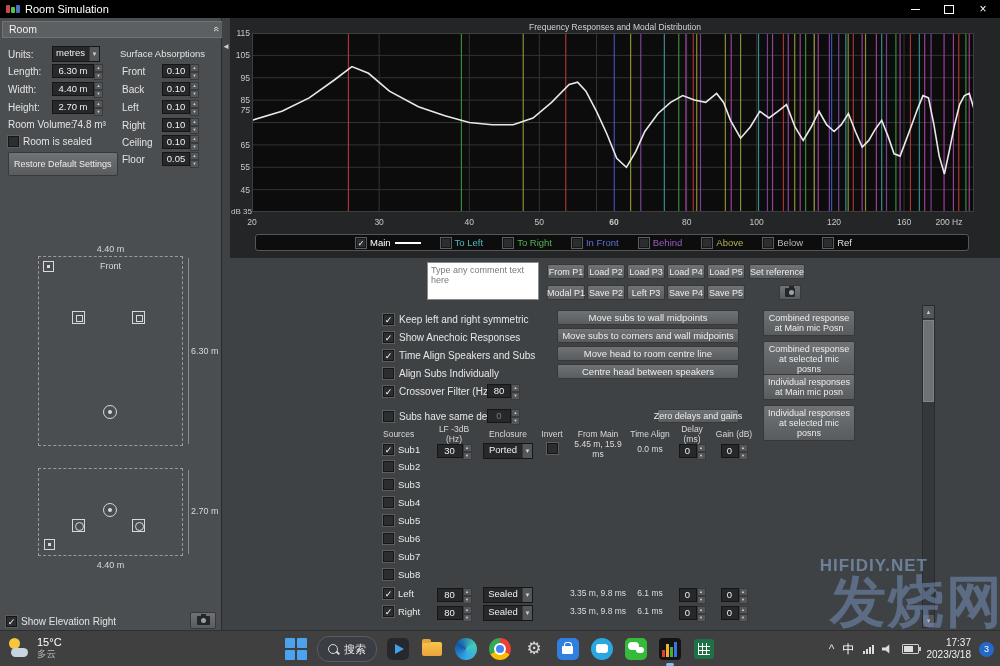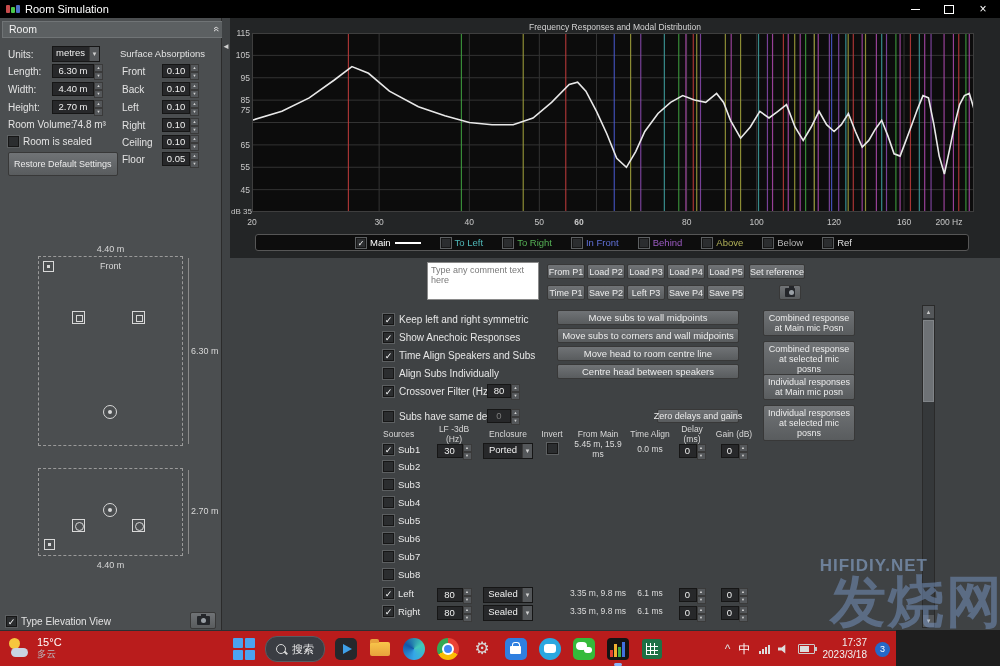--- a/index.html
+++ b/index.html
@@ -97,21 +97,21 @@
   .c-mid{text-align:center;}
   
   #scrollbar{position:absolute;left:692px;top:287px;width:13px;height:323px;background:#35383a;border:1px solid #2a2a2a;box-sizing:border-box;}
   #scrollbar .sb-a{position:absolute;left:0;width:11px;height:12px;background:#54575a;color:#c8c8c8;font-size:6px;text-align:center;line-height:12px;}
   #scrollbar .sb-thumb{position:absolute;left:0;top:14px;width:11px;height:82px;background:#6e7276;border:1px solid #808488;box-sizing:border-box;}
   
   #watermark{position:absolute;right:0;bottom:38px;text-align:right;pointer-events:none;z-index:20;}
   .wm-small{font-size:17px;font-weight:bold;letter-spacing:1px;color:rgba(140,170,210,.6);margin-right:72px;}
   .wm-big{font-size:56px;font-weight:bold;line-height:52px;color:rgba(120,150,195,.5);letter-spacing:2px;margin-right:-4px;}
   
-  #taskbar{position:absolute;left:0;top:630px;width:896px;height:36px;background:#b91c1c;border-top:1px solid #2d2f32;z-index:40;}
+  #taskbar{position:absolute;left:0;top:630px;width:1000px;height:36px;background:#404040;border-top:1px solid #2d2f32;z-index:40;}
   .tb-weather{position:absolute;left:6px;top:4px;display:flex;gap:5px;align-items:center;}
   .wx{width:26px;height:26px;position:relative;display:inline-block;}
   .wx .sun{position:absolute;left:3px;top:3px;width:11px;height:11px;border-radius:50%;background:#f6c63d;}
   .wx .cloud{position:absolute;left:5px;bottom:4px;width:17px;height:9px;border-radius:5px;background:#c9d4e2;}
   .wx-t{display:inline-flex;flex-direction:column;line-height:12px;}
   .wx-t b{font-size:11px;color:#fff;font-weight:normal;}
   .wx-t em{font-size:9.5px;color:#b8bcc2;font-style:normal;}
   .tb-center{position:absolute;left:50%;transform:translateX(-50%);top:5px;display:flex;gap:8px;align-items:center;}
   .ticon{width:26px;height:26px;border-radius:4px;position:relative;display:flex;align-items:center;justify-content:center;}
   .ticon.run::after{content:'';position:absolute;bottom:-4px;left:9px;width:8px;height:3px;border-radius:2px;background:#8ab4f8;}
@@ -319,21 +319,21 @@
         <div class="drv" style="left:93px;top:50px;"></div>
         <div class="subbox" style="left:5px;top:70px;"></div>
       </div>
       <div class="vline" style="left:188px;top:452px;height:84px;"></div>
       <div class="dim-lbl" style="left:191px;top:488px;width:30px;">2.70 m</div>
       <div class="dim-lbl" style="left:38px;top:542px;width:145px;text-align:center;">4.40 m</div>
     </div>
 
     <div class="abs" style="left:6px;top:598px;">
       <span class="cb">✓</span>
-      <span>Type Elevation View</span>
+      <span>Show Elevation Right</span>
     </div>
     <button class="btn cam-btn" style="left:190px;top:594px;">
         <span class="cam-ic"></span>
       </button>
   </div>
 
   <div id="divider">
       <span class="coll">◄</span>
     </div>
 
@@ -418,21 +418,21 @@
           <span style="top: 121.875px;">65</span>
           <span style="top: 144.25px;">55</span>
           <span style="top: 166.625px;">45</span>
           <span style="top: 189px; width: 22px; font-size: 8px;">dB 35</span>
         </div>
       <div id="xlab">
           <span style="left: 5px;">20</span>
           <span style="left: 132.138px;">30</span>
           <span style="left: 222.344px;">40</span>
           <span style="left: 292.313px;">50</span>
-          <span style="left: 332px; font-weight: bold;">60</span>
+          <span style="left: 367px; font-weight: bold;">60</span>
           <span style="left: 439.687px;">80</span>
           <span style="left: 509.656px;">100</span>
           <span style="left: 587px;">120</span>
           <span style="left: 657.031px;">160</span>
           <span style="left: 702px;">200 Hz</span>
         </div>
       <div id="legendbar">
           <span class="lg-item">
             <span class="cb sm">✓</span>
             <span style="color:#ffffff">Main</span>
@@ -472,21 +472,21 @@
     <div id="commentbox">Type any comment text here</div>
     <div id="load-row">
         <button class="btn pbtn">From P1</button>
         <button class="btn pbtn">Load P2</button>
         <button class="btn pbtn">Load P3</button>
         <button class="btn pbtn">Load P4</button>
         <button class="btn pbtn">Load P5</button>
       </div>
     <button id="set-ref" class="btn pbtn">Set reference</button>
     <div id="save-row">
-        <button class="btn pbtn">Time P1</button>
+        <button class="btn pbtn">Modal P1</button>
         <button class="btn pbtn">Save P2</button>
         <button class="btn pbtn">Left P3</button>
         <button class="btn pbtn">Save P4</button>
         <button class="btn pbtn">Save P5</button>
       </div>
     <button class="btn cam-btn" id="cam2" style="position:absolute;">
         <span class="cam-ic"></span>
       </button>
 
     <div id="ctl-checkboxes">

